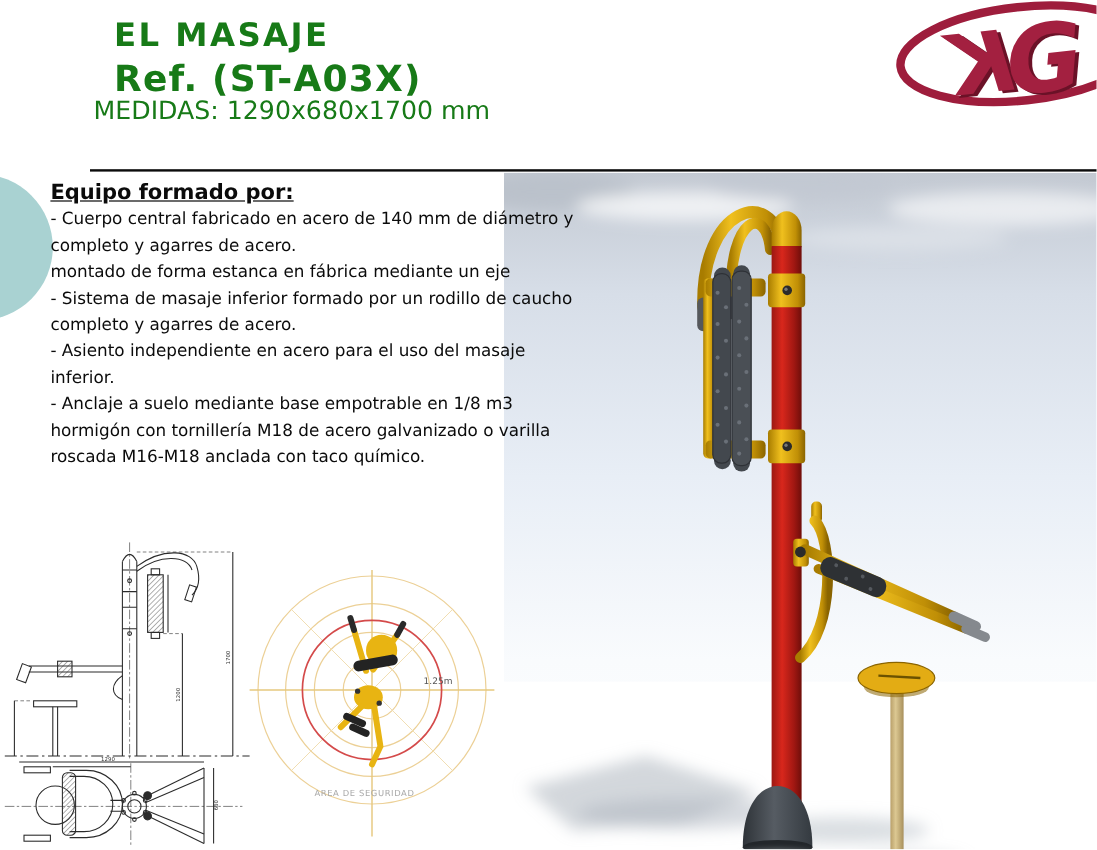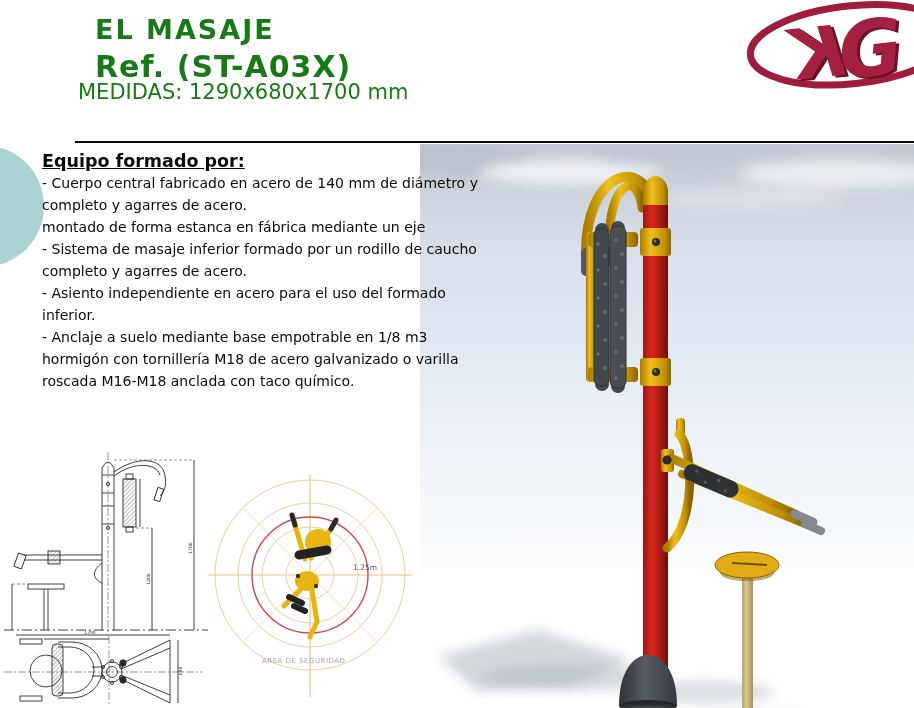--- a/index.html
+++ b/index.html
@@ -195,21 +195,21 @@
 
   <div id="topline" class="abs"></div>
 
   <div id="desc" class="abs">
     <div class="hd">Equipo formado por:</div>
     <div class="ln">- Cuerpo central fabricado en acero de 140 mm de diámetro y</div>
     <div class="ln">completo y agarres de acero.</div>
     <div class="ln">montado de forma estanca en fábrica mediante un eje</div>
     <div class="ln">- Sistema de masaje inferior formado por un rodillo de caucho</div>
     <div class="ln">completo y agarres de acero.</div>
-    <div class="ln">- Asiento independiente en acero para el uso del formado</div>
+    <div class="ln">- Asiento independiente en acero para el uso del masaje</div>
     <div class="ln">inferior.</div>
     <div class="ln">- Anclaje a suelo mediante base empotrable en 1/8 m3</div>
     <div class="ln">hormigón con tornillería M18 de acero galvanizado o varilla</div>
     <div class="ln">roscada M16-M18 anclada con taco químico.</div>
   </div>
 
   <svg id="drawing" class="abs" width="210" height="260" viewBox="0 0 210 260">
     <defs>
       <pattern id="hatch" width="3" height="3" patternUnits="userSpaceOnUse" patternTransform="rotate(45)">
         <line x1="0" y1="0" x2="0" y2="3" stroke="#444" stroke-width="0.7"></line>

